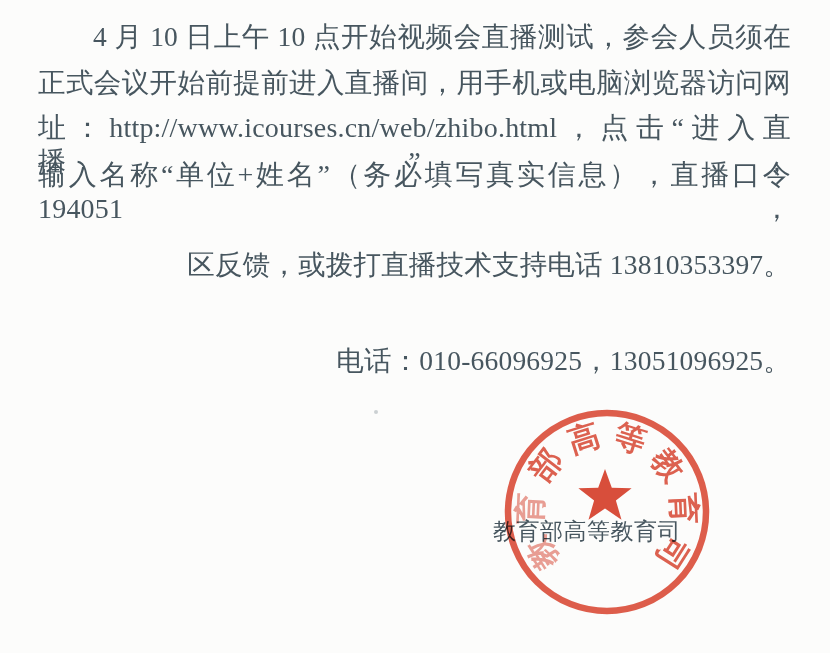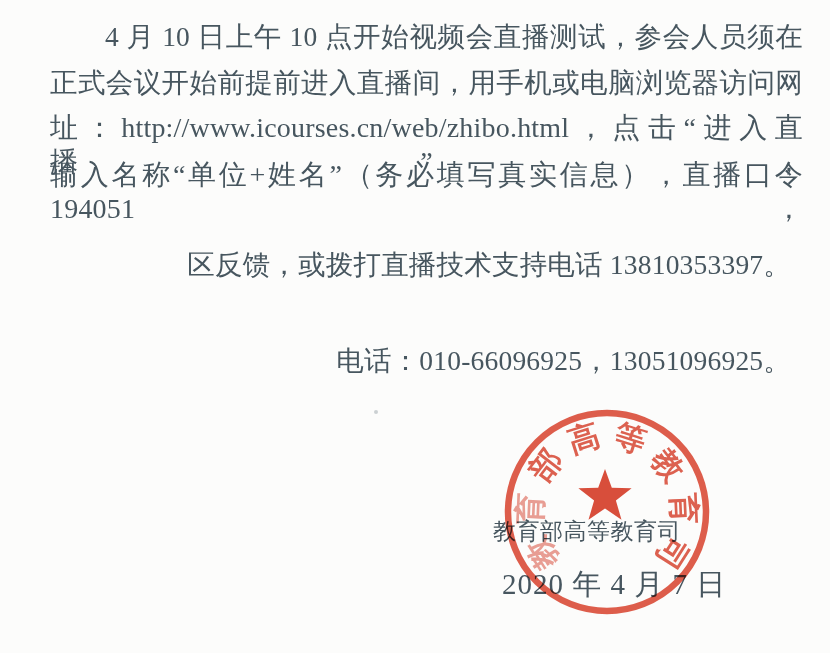--- a/index.html
+++ b/index.html
@@ -12,21 +12,21 @@
     overflow:hidden;
   }
   .line{
     position:absolute;
     left:38px;width:753px;
     font-size:27.5px;
     line-height:34px;
     letter-spacing:0.2px;
     text-align:right;
   }
-  .just{text-align:justify;text-align-last:justify;margin-left:12px;}
+  .just{text-align:justify;text-align-last:justify;}
   .indent{text-indent:55px;}
   .tight{font-size:28px;}
   .l1{top:20px}.l2{top:66px}.l3{top:111px}.l4{top:158px}
   .l5{top:204px}.l6{top:248px}.l7{top:297px}.l8{top:344px}
   .sig-org{
     position:absolute;left:493px;top:516px;
     font-size:23px;letter-spacing:0.5px;white-space:nowrap;
   }
   .sig-date{
     position:absolute;left:502px;top:565px;
@@ -58,21 +58,20 @@
 <div class="page">
 
   <div class="line l1 indent just">4 月 10 日上午 10 点开始视频会直播测试，参会人员须在</div>
   <div class="line l2 just">正式会议开始前提前进入直播间，用手机或电脑浏览器访问网</div>
   <div class="line l3 just tight">址：http://www.icourses.cn/web/zhibo.html，点击“进入直播”，</div>
   <div class="line l4 just tight">输入名称“单位+姓名”（务必填写真实信息），直播口令 194051，</div>
   <div class="line l6">区反馈，或拨打直播技术支持电话 13810353397。</div>
   <div class="line l8">电话：010-66096925，13051096925。</div>
 
   <div class="sig-org">教育部高等教育司</div>
-  <div class="sig-date">2020 年 4 月 7 日</div>
 
   <svg class="seal" width="830" height="653" viewBox="0 0 830 653">
     <circle class="seal-ring" cx="607" cy="512" r="99"></circle>
     <polygon class="seal-star" points="605,469 611.8,487.7 631.6,488.3 615.9,500.6 621.5,519.7 605,508.5 588.5,519.7 594.1,500.6 578.4,488.3 598.2,487.7"></polygon>
     <text class="seal-char faint" transform="translate(542.1,553.4) rotate(-122.5)">教</text>
     <text class="seal-char faint" transform="translate(530.1,508.6) rotate(-87.5)">育</text>
     <text class="seal-char" transform="translate(545.9,465.1) rotate(-52.5)">部</text>
     <text class="seal-char" transform="translate(583.8,438.6) rotate(-17.5)">高</text>
     <text class="seal-char" transform="translate(630.2,438.6) rotate(17.5)">等</text>
     <text class="seal-char" transform="translate(668.1,465.1) rotate(52.5)">教</text>

